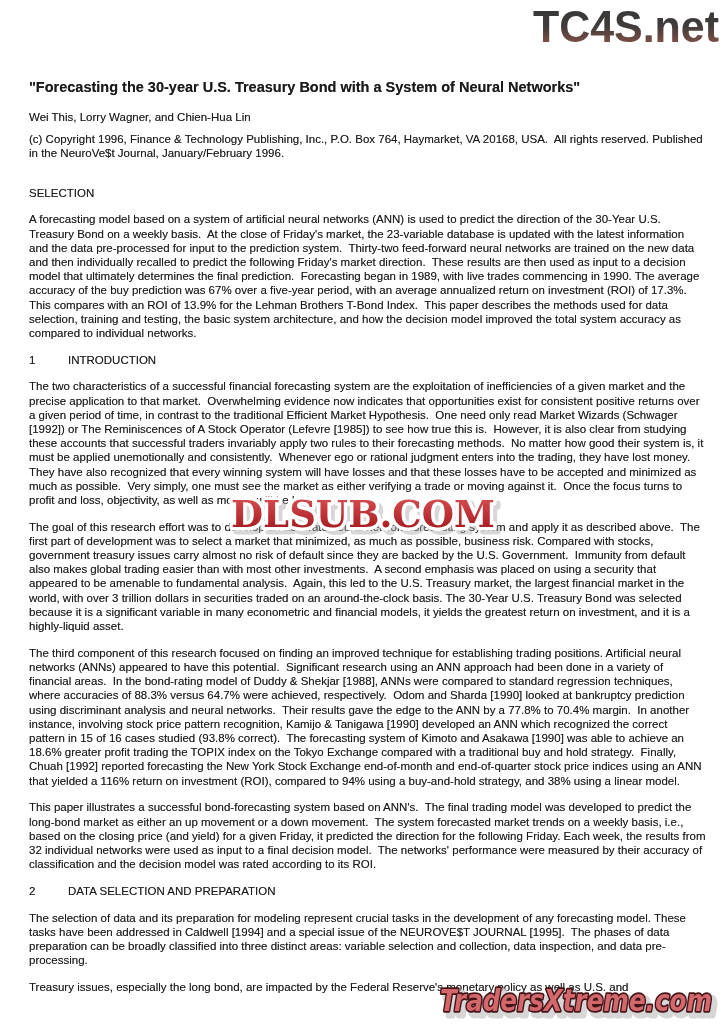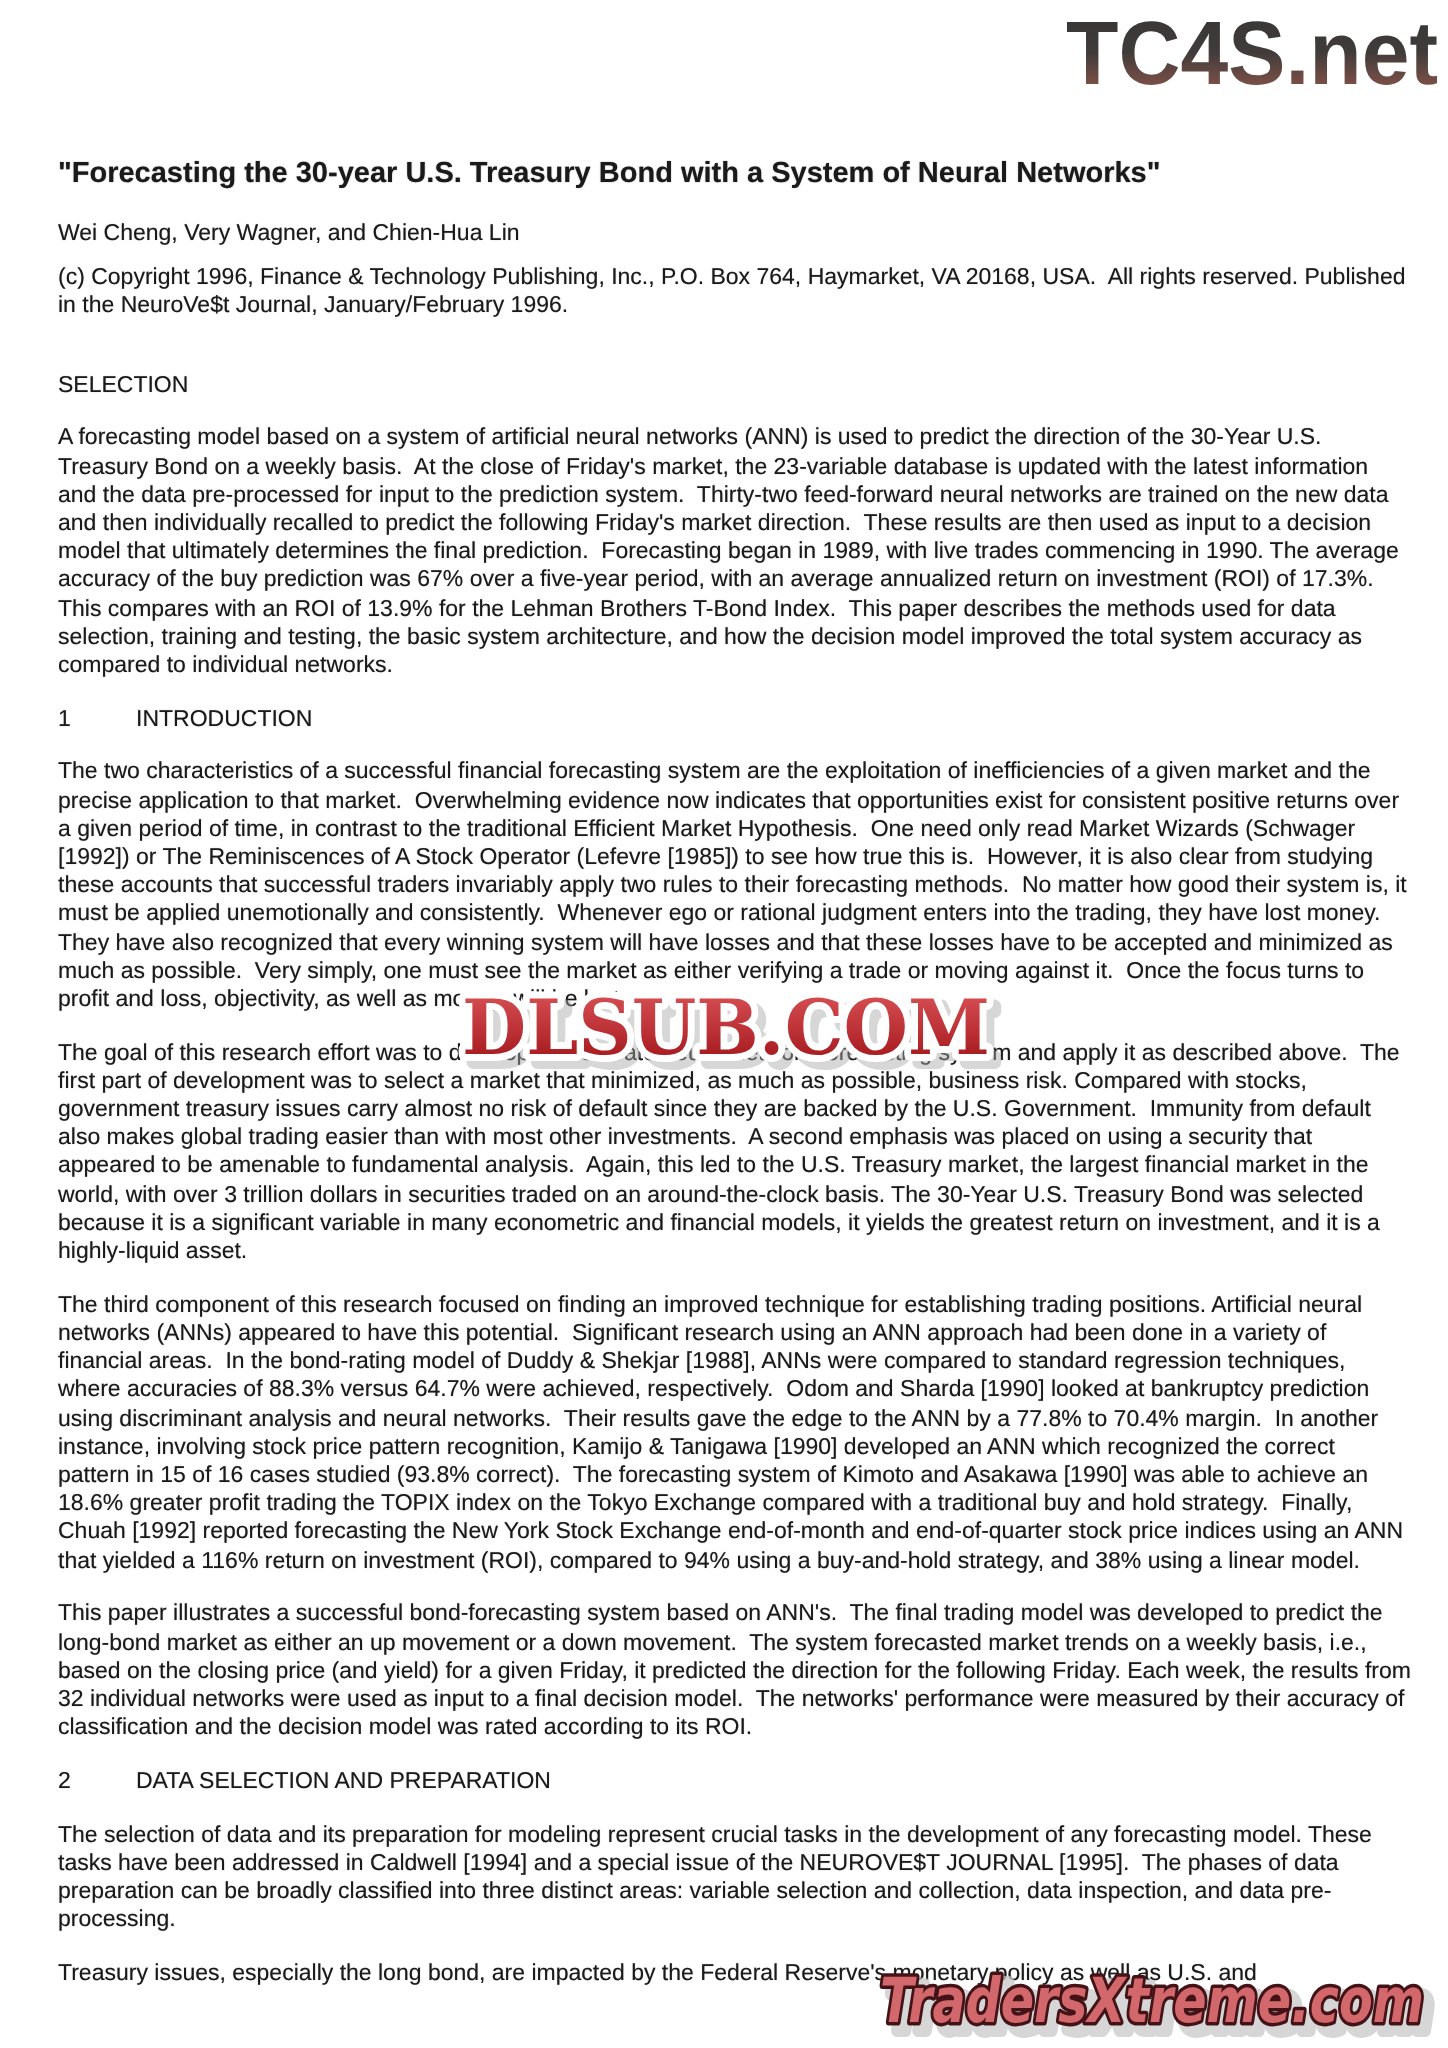--- a/index.html
+++ b/index.html
@@ -50,21 +50,21 @@
         <stop offset="0.5" stop-color="#413c3b"></stop>
         <stop offset="0.82" stop-color="#7c5047"></stop>
         <stop offset="1" stop-color="#9d7164"></stop>
       </linearGradient>
     </defs>
     <text x="3" y="40" font-family="Liberation Sans, sans-serif" font-size="45" font-weight="bold" textLength="186" lengthAdjust="spacingAndGlyphs" fill="url(#gLogo)">TC4S.net</text>
   </svg>
 
   <h1 class="title">"Forecasting the 30-year U.S. Treasury Bond with a System of Neural Networks"</h1>
 
-  <p class="para authors">Wei Cheng, Very Wagner, and Chien-Hua Lin</p>
+  <p class="para authors">Wei This, Lorry Wagner, and Chien-Hua Lin</p>
 
   <p class="para copyright">(c) Copyright 1996, Finance &amp; Technology Publishing, Inc., P.O. Box 764, Haymarket, VA 20168, USA.  All rights reserved. Published in the NeuroVe$t Journal, January/February 1996.</p>
 
   <p class="para">SELECTION</p>
 
   <p class="para">A forecasting model based on a system of artificial neural networks (ANN) is used to predict the direction of the 30-Year U.S. Treasury Bond on a weekly basis.  At the close of Friday's market, the 23-variable database is updated with the latest information and the data pre-processed for input to the prediction system.  Thirty-two feed-forward neural networks are trained on the new data and then individually recalled to predict the following Friday's market direction.  These results are then used as input to a decision model that ultimately determines the final prediction.  Forecasting began in 1989, with live trades commencing in 1990. The average accuracy of the buy prediction was 67% over a five-year period, with an average annualized return on investment (ROI) of 17.3%.  This compares with an ROI of 13.9% for the Lehman Brothers T-Bond Index.  This paper describes the methods used for data selection, training and testing, the basic system architecture, and how the decision model improved the total system accuracy as compared to individual networks.</p>
 
   <p class="para"><span class="sec-num">1</span><span>INTRODUCTION</span></p>
 
   <p class="para">The two characteristics of a successful financial forecasting system are the exploitation of inefficiencies of a given market and the precise application to that market.  Overwhelming evidence now indicates that opportunities exist for consistent positive returns over a given period of time, in contrast to the traditional Efficient Market Hypothesis.  One need only read Market Wizards (Schwager [1992]) or The Reminiscences of A Stock Operator (Lefevre [1985]) to see how true this is.  However, it is also clear from studying these accounts that successful traders invariably apply two rules to their forecasting methods.  No matter how good their system is, it must be applied unemotionally and consistently.  Whenever ego or rational judgment enters into the trading, they have lost money.  They have also recognized that every winning system will have losses and that these losses have to be accepted and minimized as much as possible.  Very simply, one must see the market as either verifying a trade or moving against it.  Once the focus turns to profit and loss, objectivity, as well as money, will be lost.</p>

